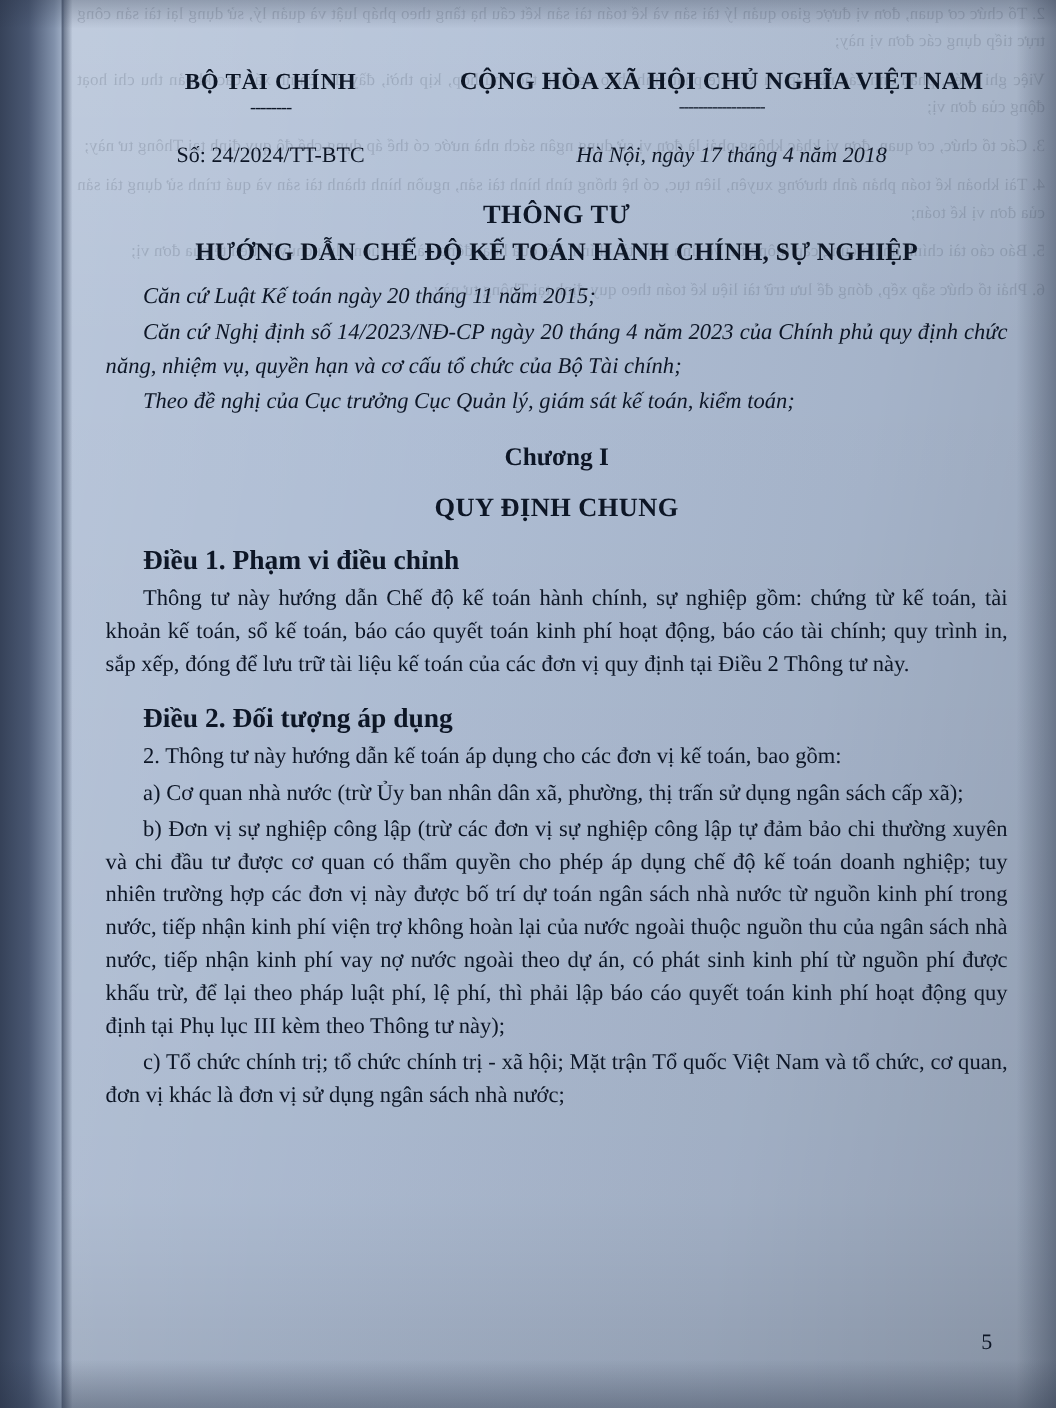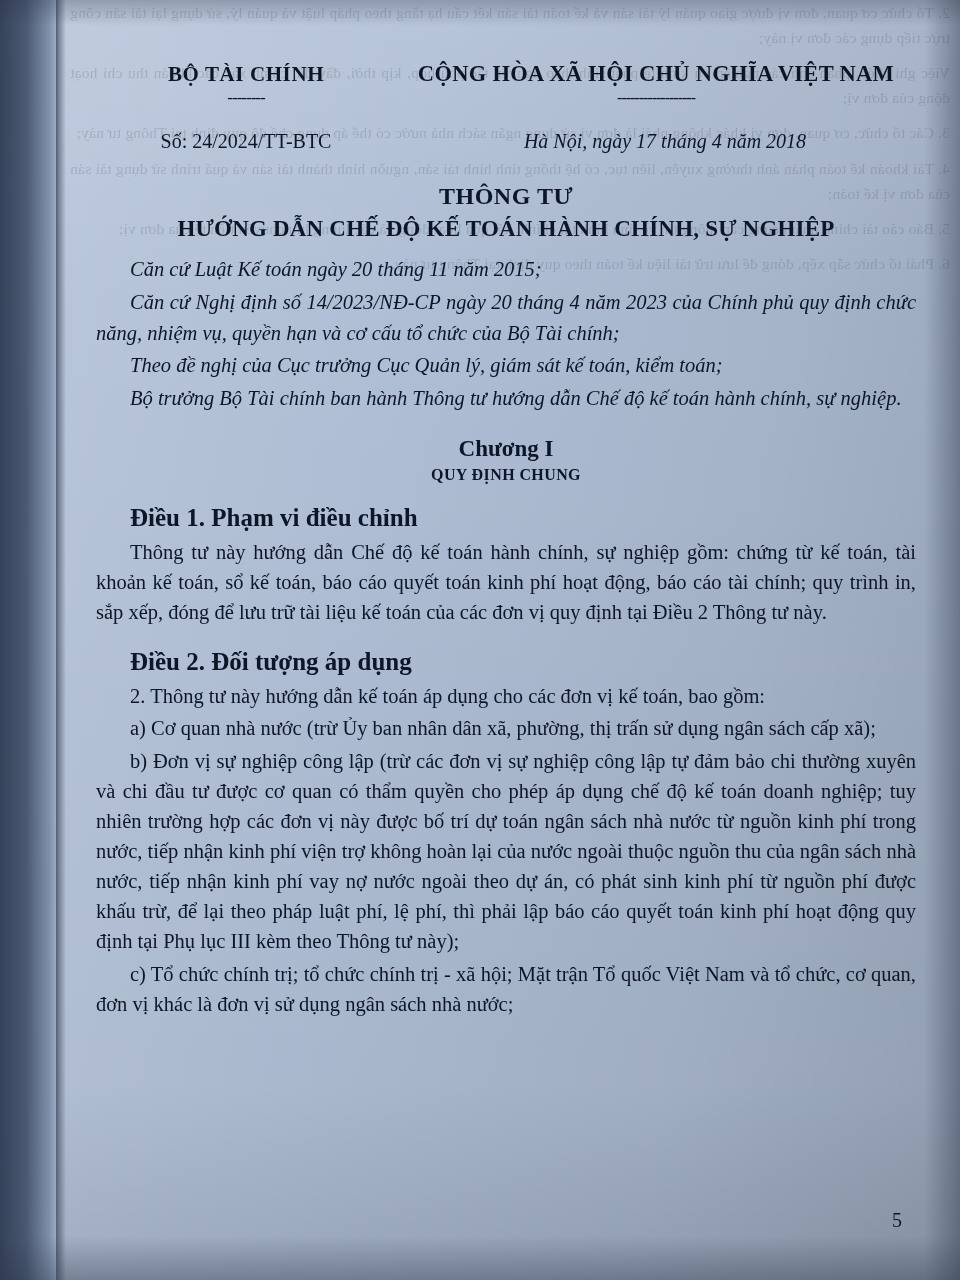--- a/index.html
+++ b/index.html
@@ -168,23 +168,23 @@
   .chapter {
     text-align: center;
     margin-top: 22px;
   }
   .chapter .cnum {
     font-weight: bold;
     font-size: 23px;
   }
   .chapter .cname {
     font-weight: bold;
-    font-size: 16px;
+    font-size: 24px;
     letter-spacing: 0.4px;
-    margin-top: 4px;
+    margin-top: 20px;
   }
 
   .article {
     margin-top: 20px;
   }
   .article-head {
     font-weight: bold;
     font-size: 25px;
     text-indent: 34px;
   }
@@ -245,21 +245,20 @@
       <div class="place">Hà Nội, ngày 17 tháng 4 năm 2018</div>
     </div>
 
     <div class="title-main">THÔNG TƯ</div>
     <div class="title-sub">HƯỚNG DẪN CHẾ ĐỘ KẾ TOÁN HÀNH CHÍNH, SỰ NGHIỆP</div>
 
     <div class="preamble">
       <p>Căn cứ Luật Kế toán ngày 20 tháng 11 năm 2015;</p>
       <p>Căn cứ Nghị định số 14/2023/NĐ-CP ngày 20 tháng 4 năm 2023 của Chính phủ quy định chức năng, nhiệm vụ, quyền hạn và cơ cấu tổ chức của Bộ Tài chính;</p>
       <p>Theo đề nghị của Cục trưởng Cục Quản lý, giám sát kế toán, kiểm toán;</p>
-      <p>Bộ trưởng Bộ Tài chính ban hành Thông tư hướng dẫn Chế độ kế toán hành chính, sự nghiệp.</p>
     </div>
 
     <div class="chapter">
       <div class="cnum">Chương I</div>
       <div class="cname">QUY ĐỊNH CHUNG</div>
     </div>
 
     <div class="article">
       <div class="article-head">Điều 1. Phạm vi điều chỉnh</div>
       <div class="body-text">

